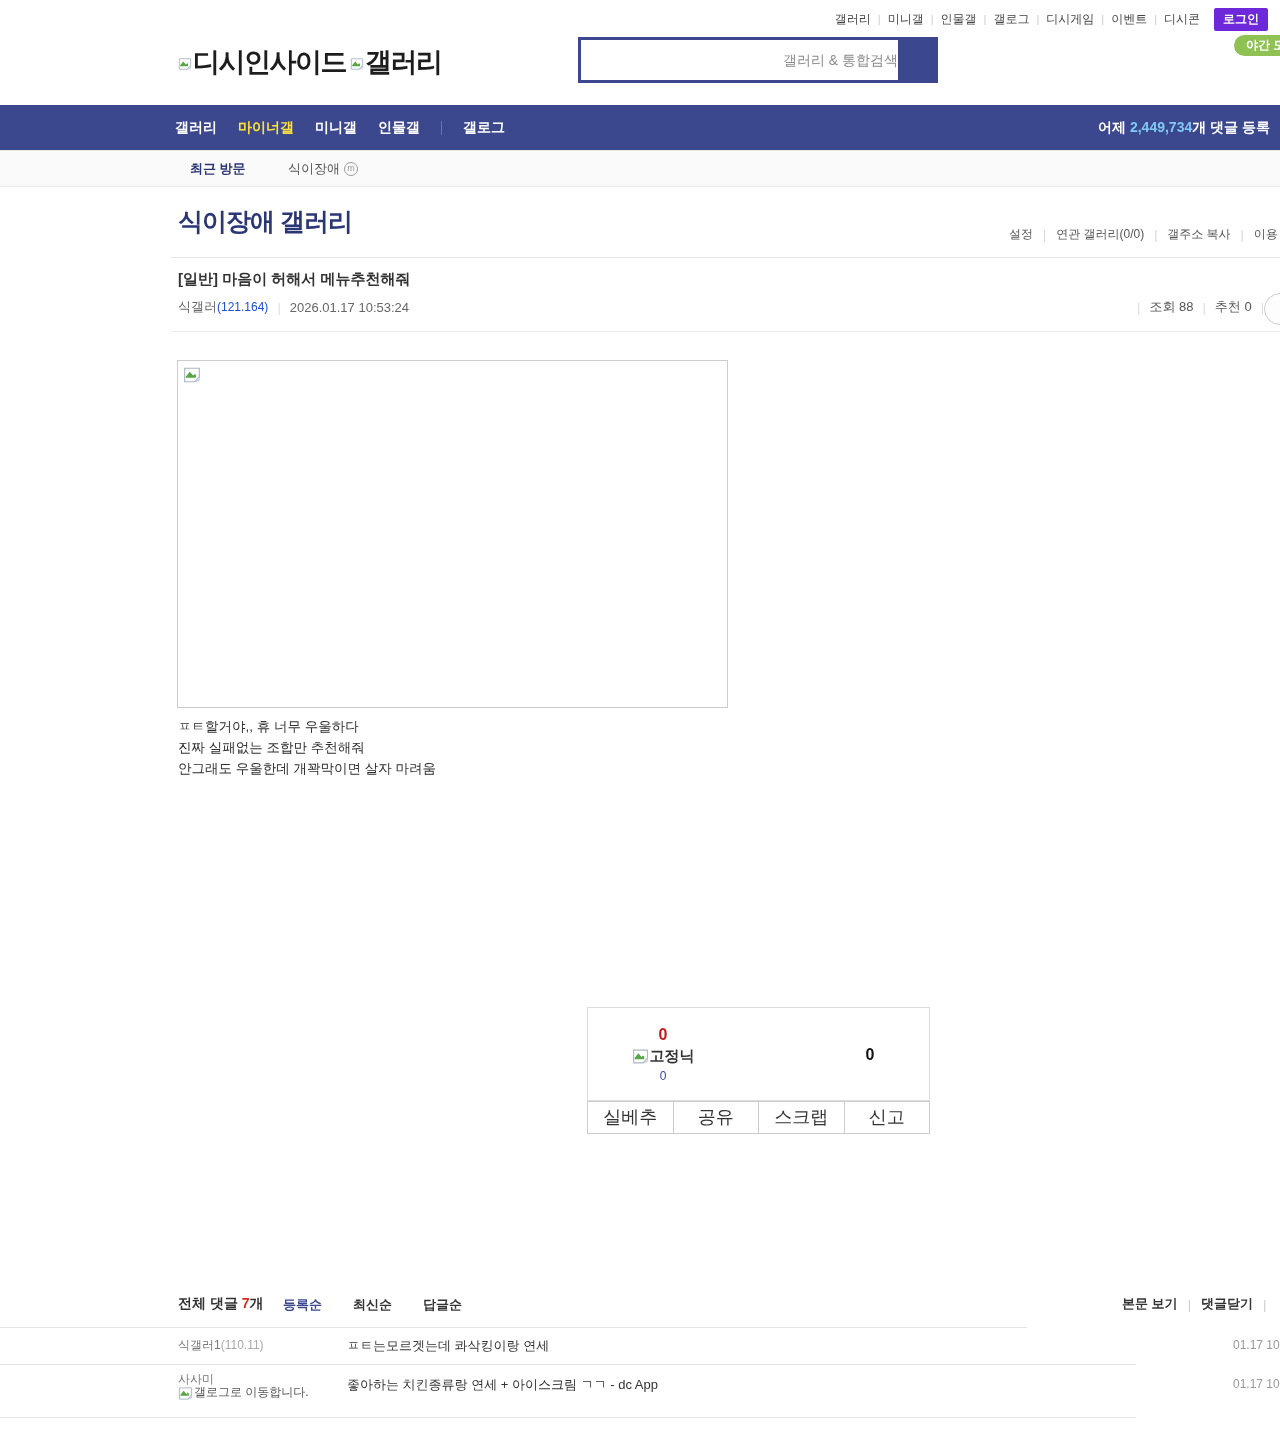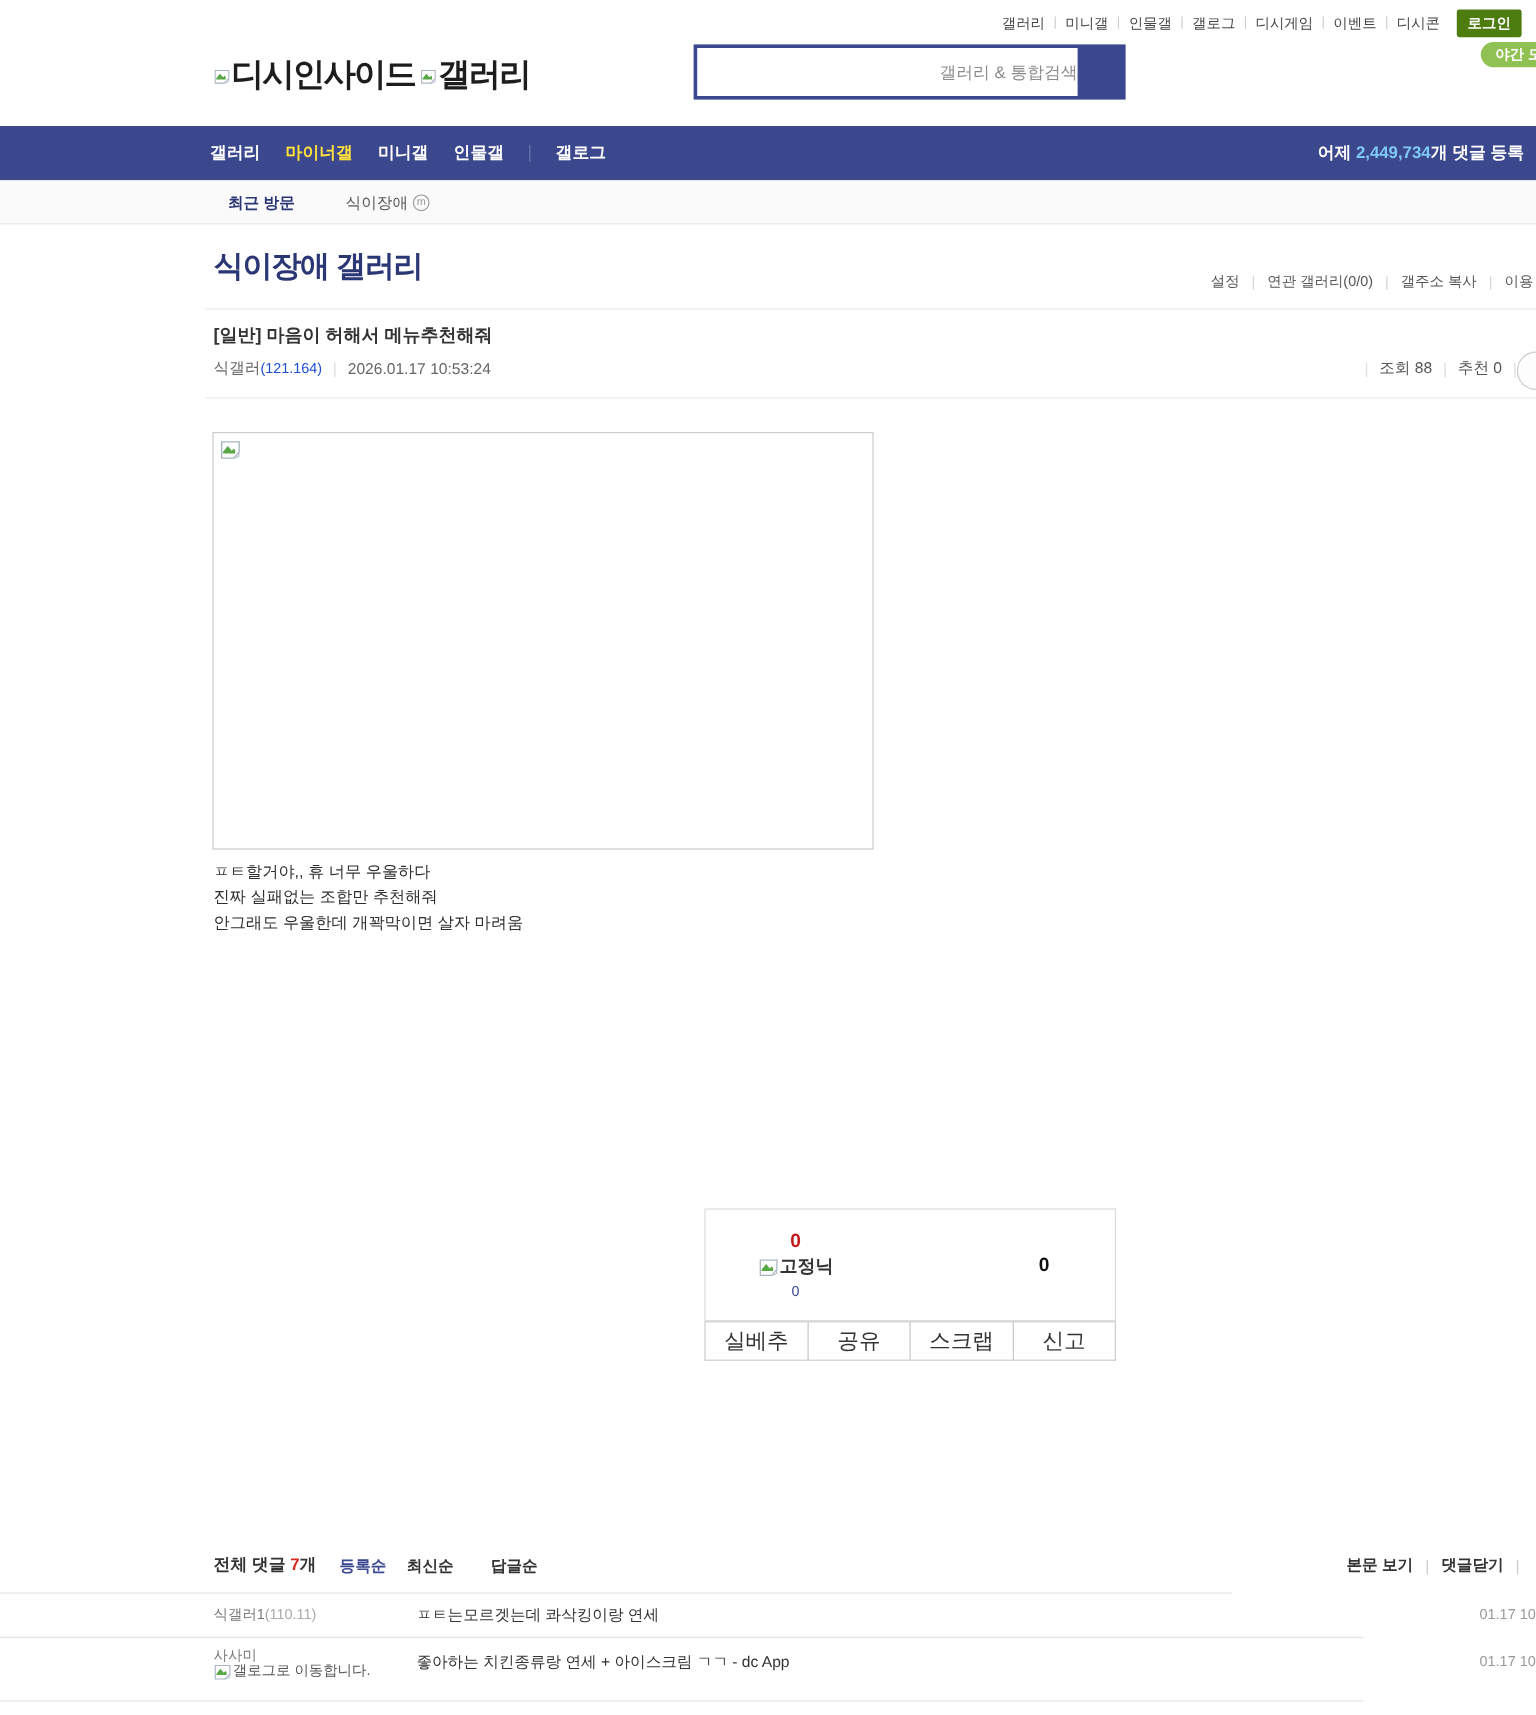--- a/index.html
+++ b/index.html
@@ -6,21 +6,21 @@
   html,body { background:#fff; }
   body { width:1280px; font-family:"Liberation Sans","DejaVu Sans",sans-serif; }
   .page { position:relative; width:1280px; height:1429px; overflow:hidden; background:#fff; }
 
   
   .topbar { position:absolute; top:8px; left:890px; right:0; height:22px;
             display:flex; align-items:center; justify-content:flex-end; padding-right:12px;
             font-size:12px; color:#444; white-space:nowrap; }
   .topbar a { color:#444; text-decoration:none; cursor:pointer; }
   .tsep { color:#ccc; margin:0 7px; font-size:11px; }
-  .login-btn { background:#4d7c0f; color:#fff; font-weight:bold; font-size:12px;
+  .login-btn { background:#6d28d9; color:#fff; font-weight:bold; font-size:12px;
                padding:3px 9px; margin-left:14px; border-radius:2px; cursor:pointer; }
   .night-btn { position:absolute; top:35px; left:1234px; height:21px; line-height:21px;
                background:#8fc153; color:#fff; font-size:12px; font-weight:bold;
                border-radius:11px; padding:0 12px; white-space:nowrap; cursor:pointer; }
 
   
   .logo { position:absolute; top:44px; left:178px; display:flex; align-items:flex-start;
           font-size:27px; font-weight:bold; color:#1d1d1d; letter-spacing:-1.5px; white-space:nowrap; cursor:pointer; }
   .logo .bimg { margin-top:3px; margin-right:1px; }
 
@@ -90,21 +90,21 @@
   .vote-btns { position:absolute; top:1101px; left:587px; width:343px; height:33px; display:flex; }
   .vote-btn { flex:1; border:1px solid #ccc; margin-left:-1px; background:#fff; text-align:center;
               line-height:31px; font-size:18px; color:#333; cursor:pointer; }
   .vote-btn:first-child { margin-left:0; }
 
   
   .cmt-head { position:absolute; top:1293px; left:0; width:1280px; height:26px; }
   .cmt-total { position:absolute; left:178px; top:2px; font-size:14px; font-weight:bold; color:#333; }
   .cmt-total .red { color:#d62c20; }
   .cmt-sort { position:absolute; left:283px; top:3px; display:flex; font-size:13px; font-weight:bold; }
-  .cmt-sort .s0 { color:#3b4890; margin-right:17px; cursor:pointer; }
+  .cmt-sort .s0 { color:#3b4890; margin-right:31px; cursor:pointer; }
   .cmt-sort .s1 { color:#333; margin-right:31px; cursor:pointer; }
   .cmt-sort .s2 { color:#333; cursor:pointer; }
   .cmt-head-r { position:absolute; left:1122px; top:2px; display:flex; align-items:center;
                 font-size:13px; font-weight:bold; color:#333; white-space:nowrap; }
   .chsep { color:#ccc; margin:0 10px; font-weight:normal; }
 
   .cmt-row1 { position:absolute; top:1327px; left:0; width:1027px; height:37px; border-top:1px solid #e5e5e5; }
   .cmt-row2 { position:absolute; top:1364px; left:0; width:1136px; height:54px;
               border-top:1px solid #e5e5e5; border-bottom:1px solid #e5e5e5; }
   .cmt-author { position:absolute; left:178px; top:9px; font-size:12px; color:#777; }

